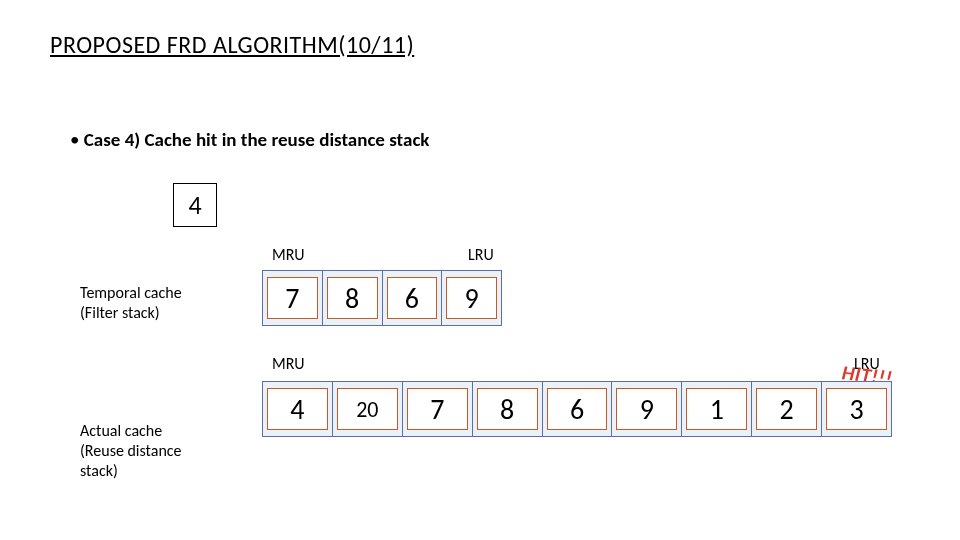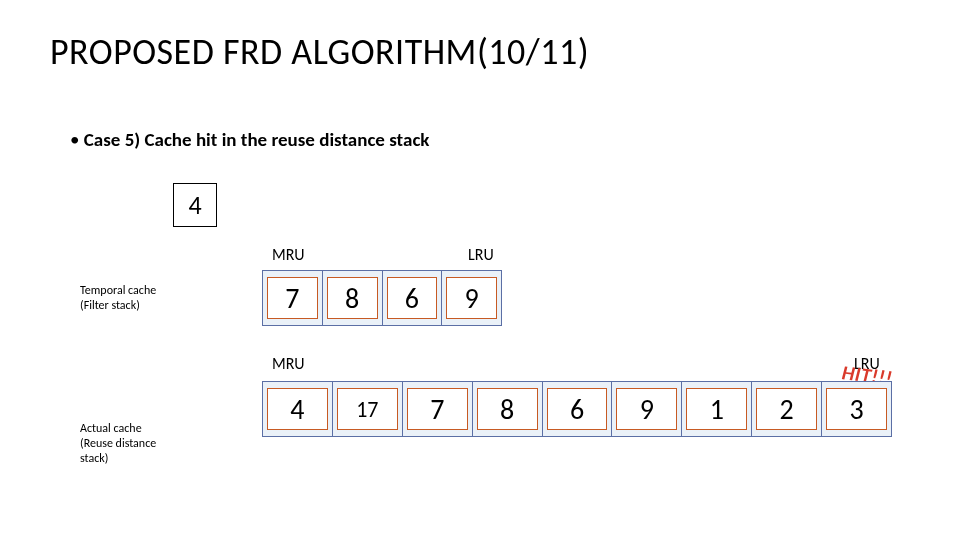--- a/index.html
+++ b/index.html
@@ -6,39 +6,39 @@
   body {
     width: 960px; height: 540px;
     background: #fff;
     font-family: "Segoe UI", Calibri, Arial, sans-serif;
     color: #000;
     position: relative;
     overflow: hidden;
   }
   .title {
     position: absolute; left: 50px; top: 30px;
-    font-size: 36px; font-weight: 400; letter-spacing: 0.5px;
+    font-size: 24px; font-weight: 400; letter-spacing: 0.5px; text-decoration: underline;
   }
   .bullet {
     position: absolute; left: 70px; top: 128px;
     font-size: 19px; font-weight: 700;
   }
   .bullet::before { content: "• "; font-weight: 400; }
 
   .input-box {
     position: absolute; left: 173px; top: 183px;
     width: 44px; height: 44px;
     border: 1.5px solid #000; background: #fff;
     display: flex; align-items: center; justify-content: center;
     font-size: 26px;
   }
 
   .label-side {
     position: absolute; left: 80px;
-    font-size: 12px; line-height: 1.25;
+    font-size: 16px; line-height: 1.25;
   }
   .label-side.lab1 { top: 283px; }
   .label-side.lab2 { top: 393px; margin-top: 28px; }
 
   .mru1 { position: absolute; left: 272px; top: 245px; font-size: 16px; }
   .lru1 { position: absolute; left: 468px; top: 245px; font-size: 16px; }
   .mru2 { position: absolute; left: 272px; top: 354px; font-size: 16px; }
   .lru2 { position: absolute; left: 854px; top: 354px; font-size: 16px; }
 
   .hit {
@@ -71,21 +71,21 @@
   }
   .cell.sm { font-size: 22px; }
 
   .sep { width: 0; border-left: 1.5px solid #5b6fa5; }
 </style>
 </head>
 <body>
 
 <h1 class="title">PROPOSED FRD ALGORITHM(10/11)</h1>
 
-<div class="bullet">Case 5) Cache hit in the reuse distance stack</div>
+<div class="bullet">Case 4) Cache hit in the reuse distance stack</div>
 
 <div class="input-box">
   <span>4</span>
 </div>
 
 <div class="label-side lab1">Temporal cache<br>(Filter stack)</div>
 <div class="label-side lab2">Actual cache<br>(Reuse distance<br>stack)</div>
 
 <div class="mru1">MRU</div>
 <div class="lru1">LRU</div>
@@ -110,21 +110,21 @@
       <div class="inner">9</div>
     </div>
 </div>
 
 <div class="row r2">
   <div class="cell">
       <div class="inner">4</div>
     </div>
   <div class="sep"></div>
   <div class="cell sm">
-      <div class="inner">17</div>
+      <div class="inner">20</div>
     </div>
   <div class="sep"></div>
   <div class="cell">
       <div class="inner">7</div>
     </div>
   <div class="sep"></div>
   <div class="cell">
       <div class="inner">8</div>
     </div>
   <div class="sep"></div>

